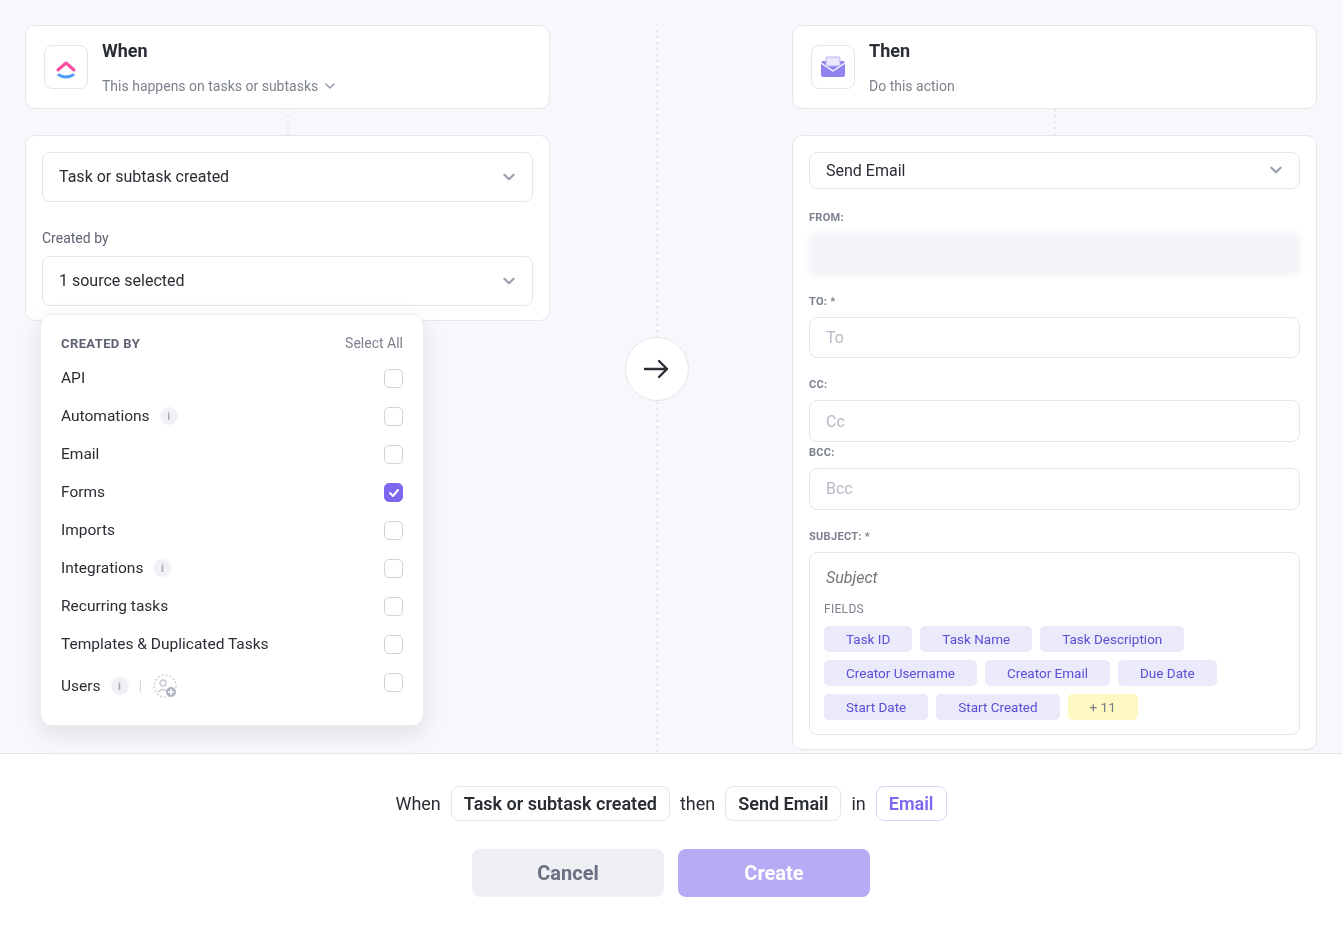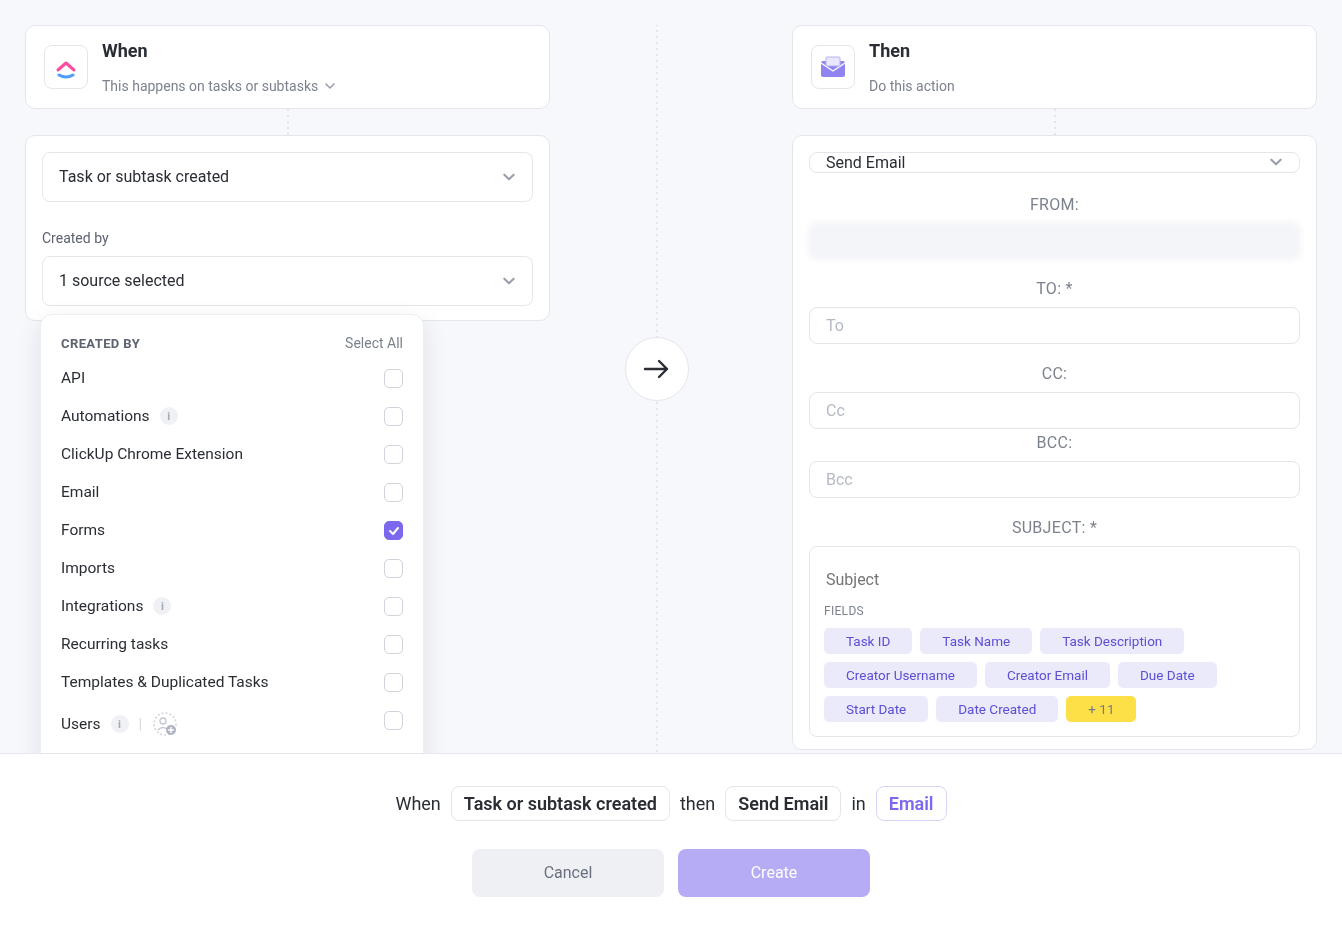--- a/index.html
+++ b/index.html
@@ -75,50 +75,50 @@
     display:flex; align-items:center; justify-content:space-between;
     padding: 0 16px;
     font-size: 16px; color: var(--text);
     cursor:pointer;
     background: #fff;
   }
   .field-label {
     font-size: 14px; color: var(--muted2);
     margin-top: 28px; margin-bottom: 10px;
   }
-  .up { letter-spacing: .3px; text-transform: uppercase; font-size: 16px; color: var(--muted); font-weight:400;text-align:center;}
+  .up { letter-spacing: .3px; text-transform: uppercase; font-size: 11px; color: var(--muted); font-weight:700;}
   .field-label.up { margin-bottom: 9px; }
 
   .input-box {
     width:100%; height:50px;
     border:1px solid var(--border); border-radius:8px;
     padding:8px 16px; font-size:16px;
     outline:none; color: var(--text);
   }
   .input-box::placeholder { color: #b5b9c4; }
   .input-box.disabled { background:#f4f5f9; color:#c3c6d1;}
 
   .config-card-right { overflow:hidden; height: 615px;}
 
   .subject-area {
     border:1px solid var(--border); border-radius:8px;
     padding: 14px 14px 14px 14px;
   }
   .subject-input {
     border:none; outline:none; font-size:16px; width:100%;
-    color:#b5b9c4;margin-top:8px;
+    font-style: italic; color:#b5b9c4;
   }
   .fields-label { font-size:12px; color:var(--muted); letter-spacing:.3px; margin:14px 0 10px 0;}
   .chips { display:flex; flex-wrap:wrap; gap:8px;}
   .chip {
     background: var(--chip-bg); color: var(--chip-text);
     font-size: 13.5px; padding: 5px 22px; border-radius:5px;
     cursor:pointer;
   }
-  .chip.plus { background:#fde047; color:#767a87;}
+  .chip.plus { background:#fef9c3; color:#767a87;}
 
   
   .popover {
     position:absolute;
     left: 40px; top: 314px;
     width: 384px;
     background: var(--card);
     border:1px solid #eceef3;
     border-radius: 12px;
     box-shadow: 0 8px 24px rgba(20,20,40,.1);
@@ -170,21 +170,21 @@
   .sentence { font-size:18px; color: var(--text); display:flex; align-items:center; gap:10px; flex-wrap:wrap;}
   .token {
     border:1px solid var(--border); border-radius:8px;
     padding:6px 12px; font-weight:600; font-size:18px; background:#fff;
   }
   .token.purple { color: var(--purple); border-color:#d8d4fb;}
   .btn-row { display:flex; gap:14px;}
   .btn {
     min-width:192px; height:48px; border-radius:8px;
     display:flex;align-items:center;justify-content:center;
-    font-size:16px; font-weight:400; cursor:pointer;
+    font-size:20px; font-weight:700; cursor:pointer;
     border:none;
   }
   .btn.cancel { background:#eff0f3; color:#6a7080;}
   .btn.create { background: var(--purple); color:#fff; opacity:.55;}
 
 </style>
 </head>
 <body>
 
 <div class="mid-dash"></div>
@@ -274,21 +274,21 @@
         <input class="subject-input" placeholder="Subject" style="">
         <div class="fields-label">FIELDS</div>
         <div class="chips" id="chips-container">
             <span class="chip">Task ID</span>
             <span class="chip">Task Name</span>
             <span class="chip">Task Description</span>
             <span class="chip">Creator Username</span>
             <span class="chip">Creator Email</span>
             <span class="chip">Due Date</span>
             <span class="chip">Start Date</span>
-            <span class="chip">Date Created</span>
+            <span class="chip">Start Created</span>
             <span class="chip plus">+ 11</span>
           </div>
       </div>
     </div>
   </div>
 </div>
 
 <div class="arrow-circle">
   <svg width="30" height="24" viewBox="0 0 30 24">
     <path d="M3 12 H25 M17 4 L25 12 L17 20" stroke="#2a2e34" stroke-width="2.4" fill="none" stroke-linecap="round" stroke-linejoin="round"></path>
@@ -304,26 +304,20 @@
       <div class="pop-row">
         <div class="lbl">
           <span>API</span>
         </div>
         <div class="chk"></div>
       </div>
       <div class="pop-row">
         <div class="lbl">
           <span>Automations</span>
           <span class="info-dot">i</span>
-        </div>
-        <div class="chk"></div>
-      </div>
-      <div class="pop-row">
-        <div class="lbl">
-          <span>ClickUp Chrome Extension</span>
         </div>
         <div class="chk"></div>
       </div>
       <div class="pop-row">
         <div class="lbl">
           <span>Email</span>
         </div>
         <div class="chk"></div>
       </div>
       <div class="pop-row">

